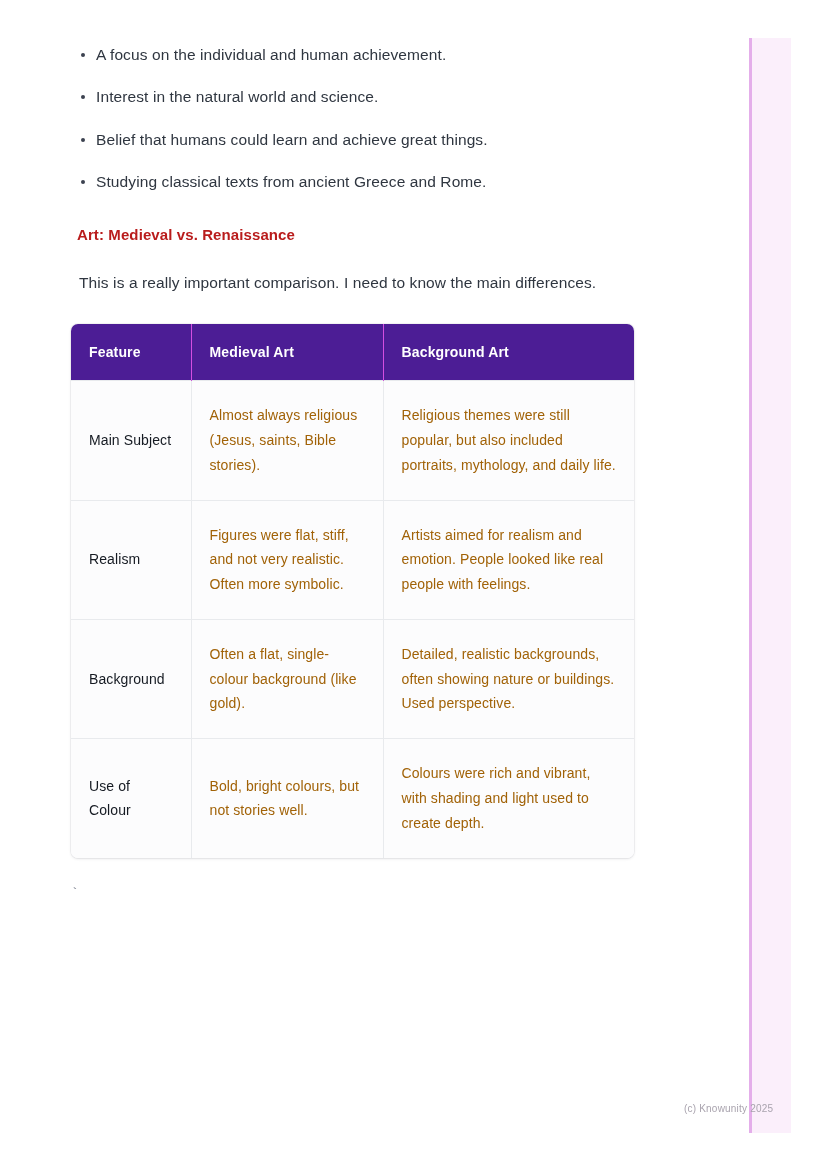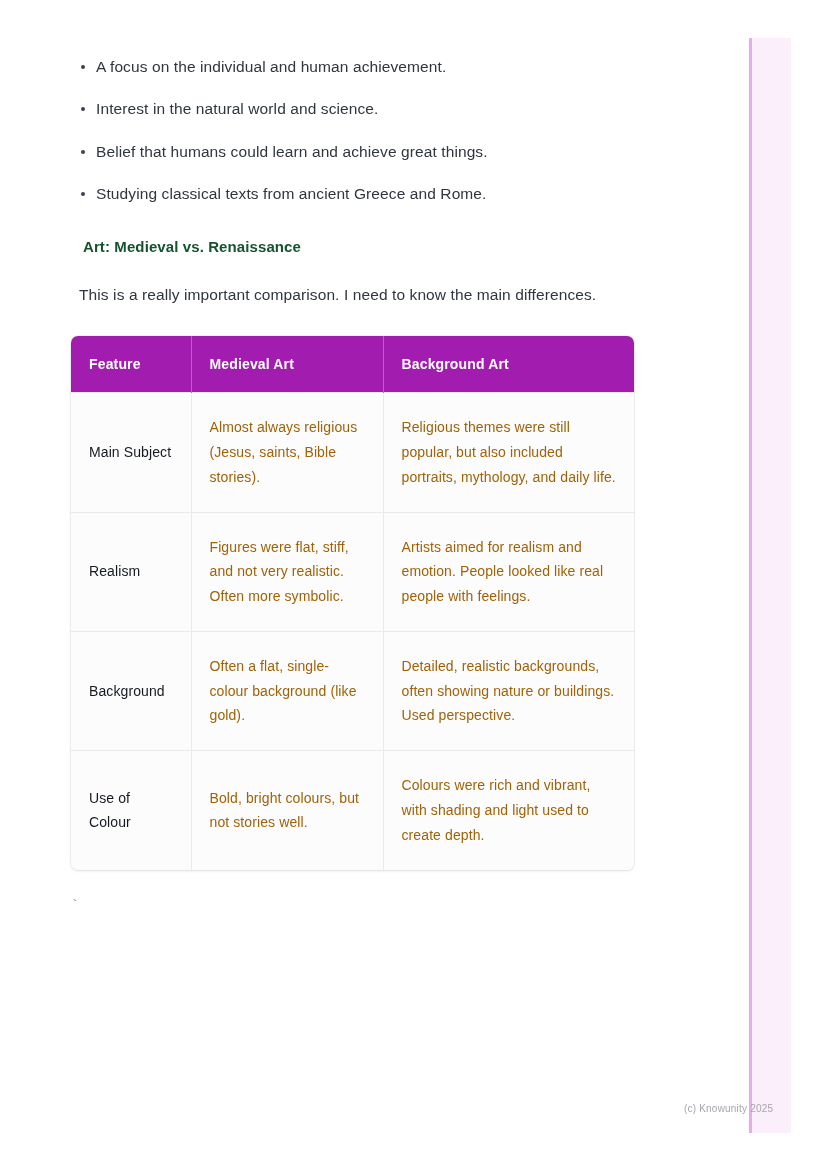--- a/index.html
+++ b/index.html
@@ -27,21 +27,21 @@
     background: #fbeffb;
     border-left: 3px solid #e4aeea;
   }
 
   
   .content {
     position: absolute;
     left: 71px;
     top: 0;
     width: 600px;
-    padding-top: 56px;
+    padding-top: 44px;
   }
 
   
   .bullet-list {
     list-style: none;
     margin: 0;
     padding: 0;
   }
   .bullet-item {
     position: relative;
@@ -58,24 +58,24 @@
     left: 10px;
     top: 9px;
     width: 4px;
     height: 4px;
     border-radius: 50%;
     background: #3b4250;
   }
 
   
   .section-heading {
-    margin: 32px 0 0 12px;
+    margin: 32px 0 0 6px;
     font-size: 15px;
     font-weight: bold;
-    color: #14532d;
+    color: #b91c1c;
     letter-spacing: 0.1px;
   }
 
   
   .intro-para {
     margin: 29px 0 0 8px;
     font-size: 15.5px;
     line-height: 1.45;
     color: #2f3640;
     letter-spacing: 0.1px;
@@ -89,21 +89,21 @@
     overflow: hidden;
     box-shadow: 0 1px 3px rgba(16,24,40,0.10), 0 0 0 1px rgba(16,24,40,0.045);
     background: #ffffff;
   }
   table.compare {
     border-collapse: collapse;
     width: 100%;
     table-layout: fixed;
   }
   table.compare th {
-    background: #a21caf;
+    background: #4c1d95;
     color: #ffffff;
     text-align: left;
     font-size: 14px;
     font-weight: bold;
     padding: 20px 18px;
     letter-spacing: 0.15px;
     border-right: 1px solid #d34ee0;
     vertical-align: middle;
   }
   table.compare th:last-child { border-right: none; }

